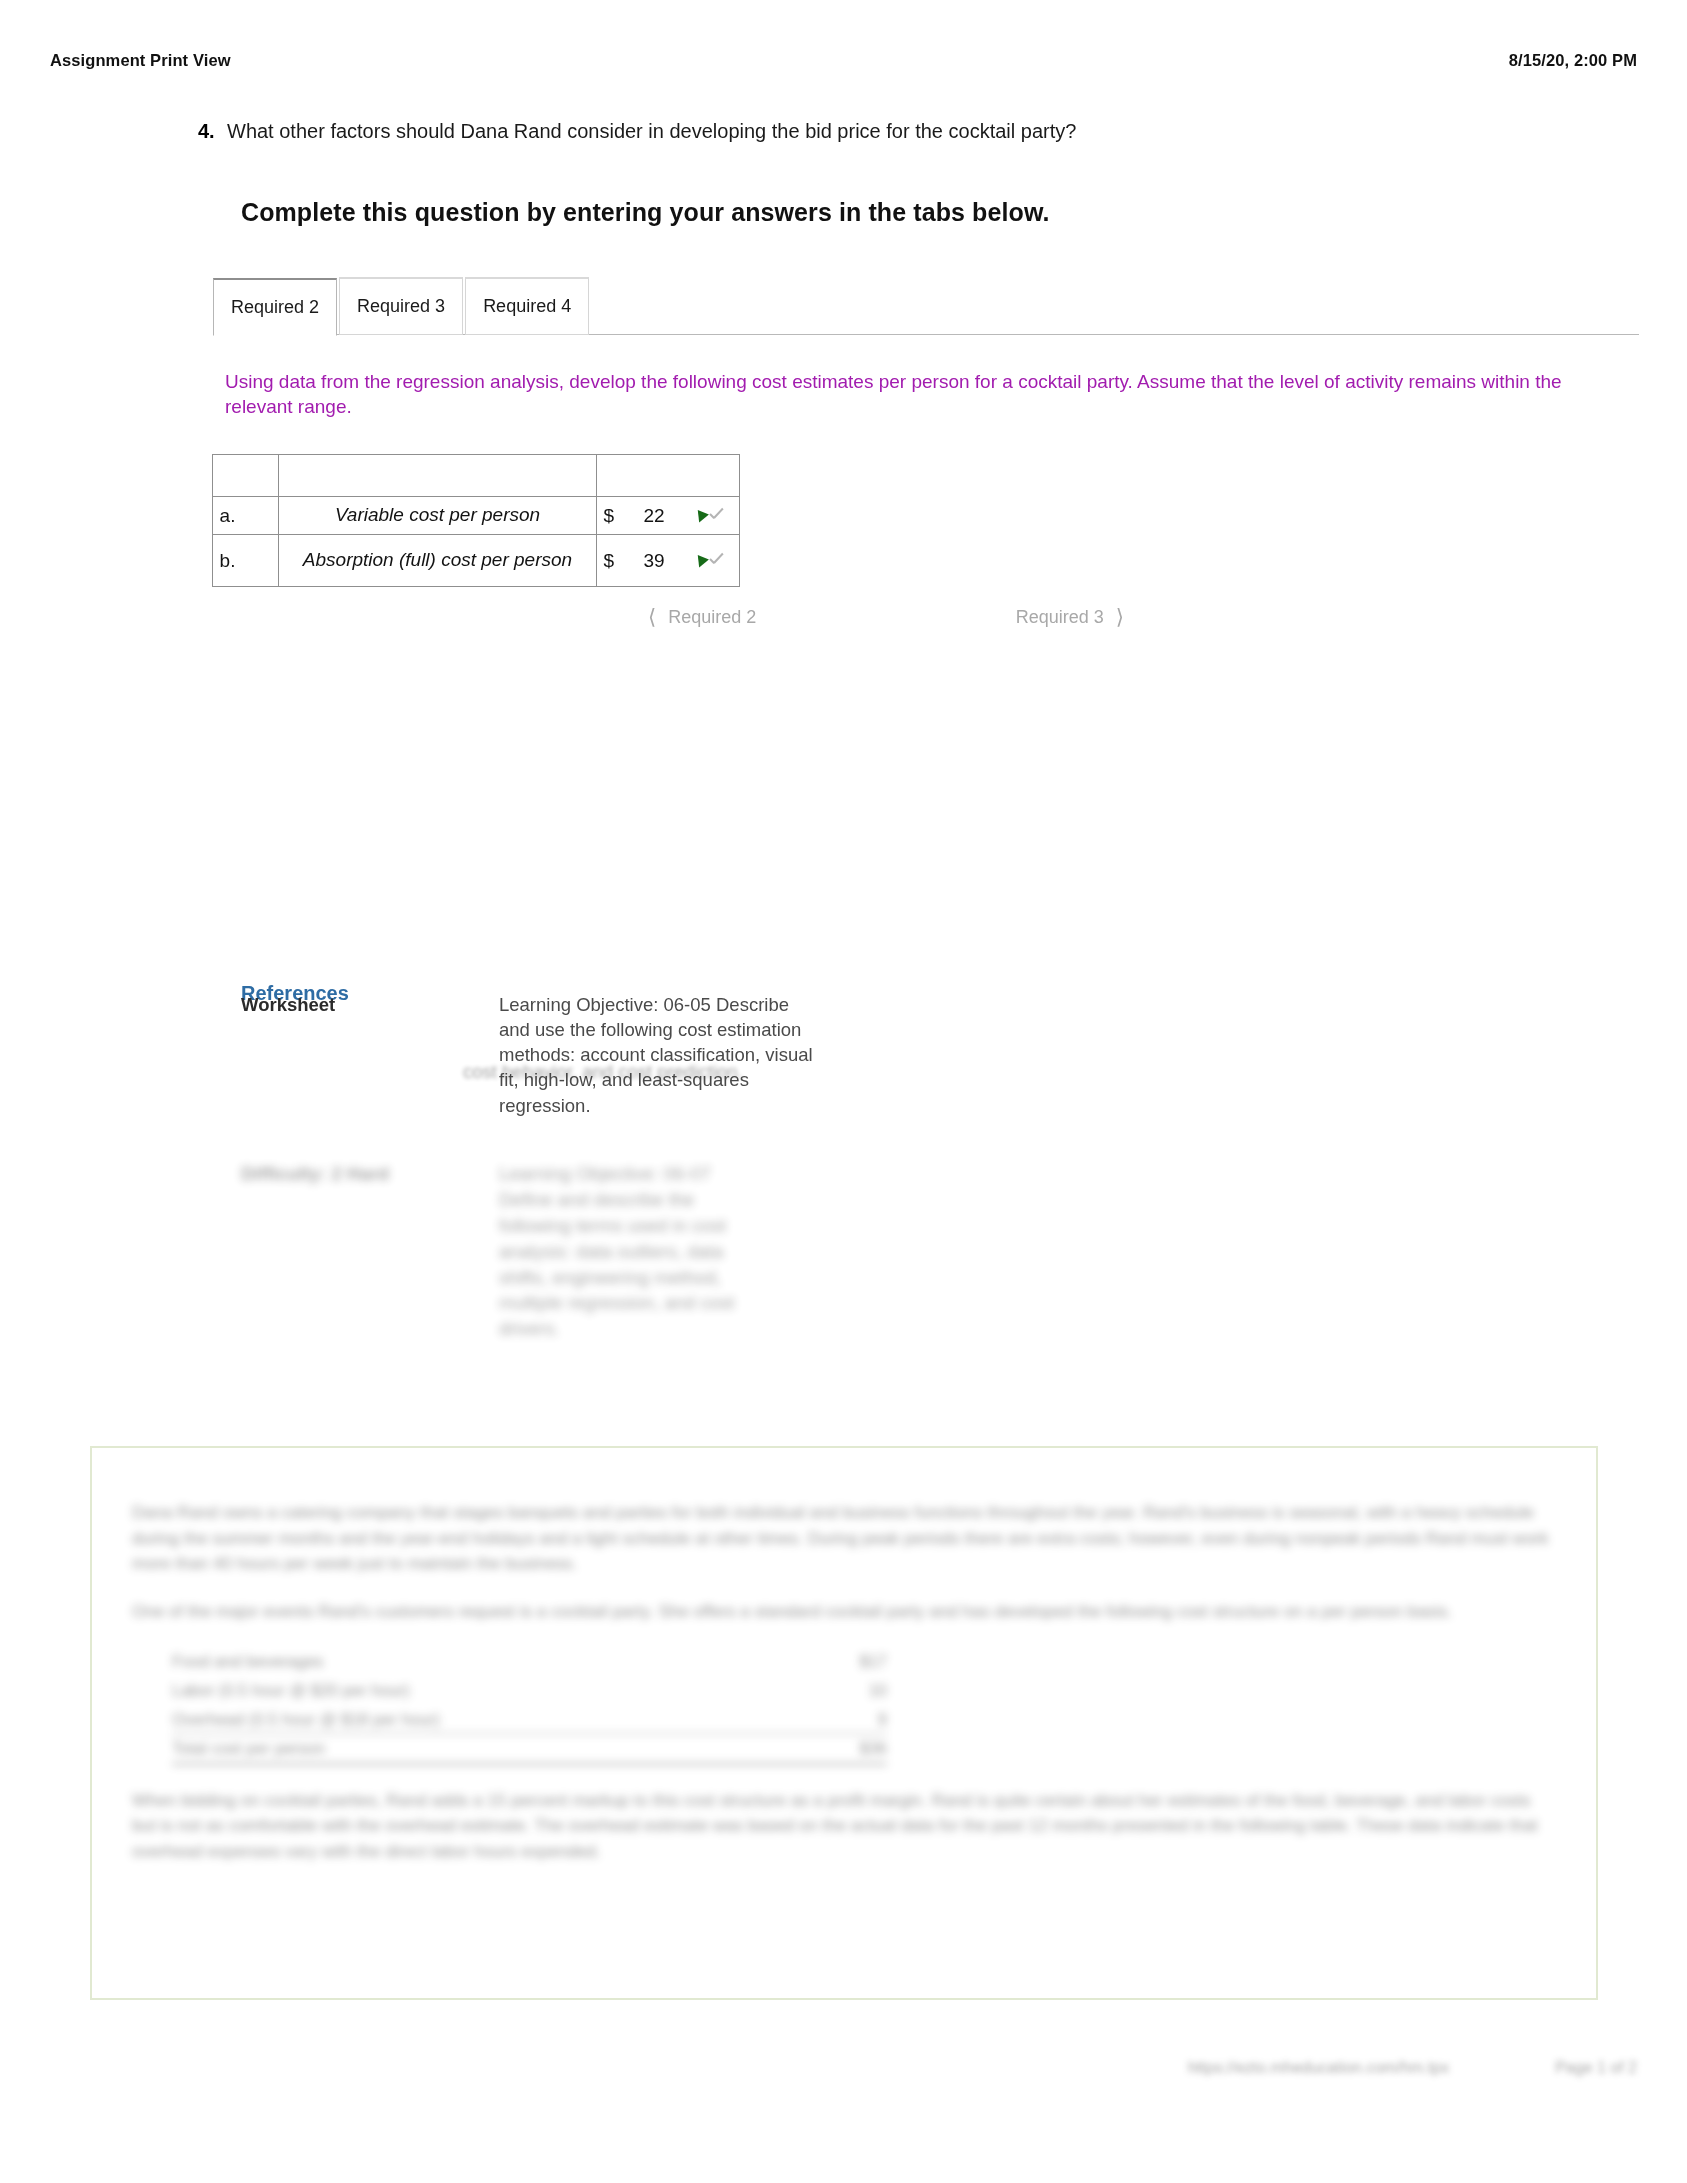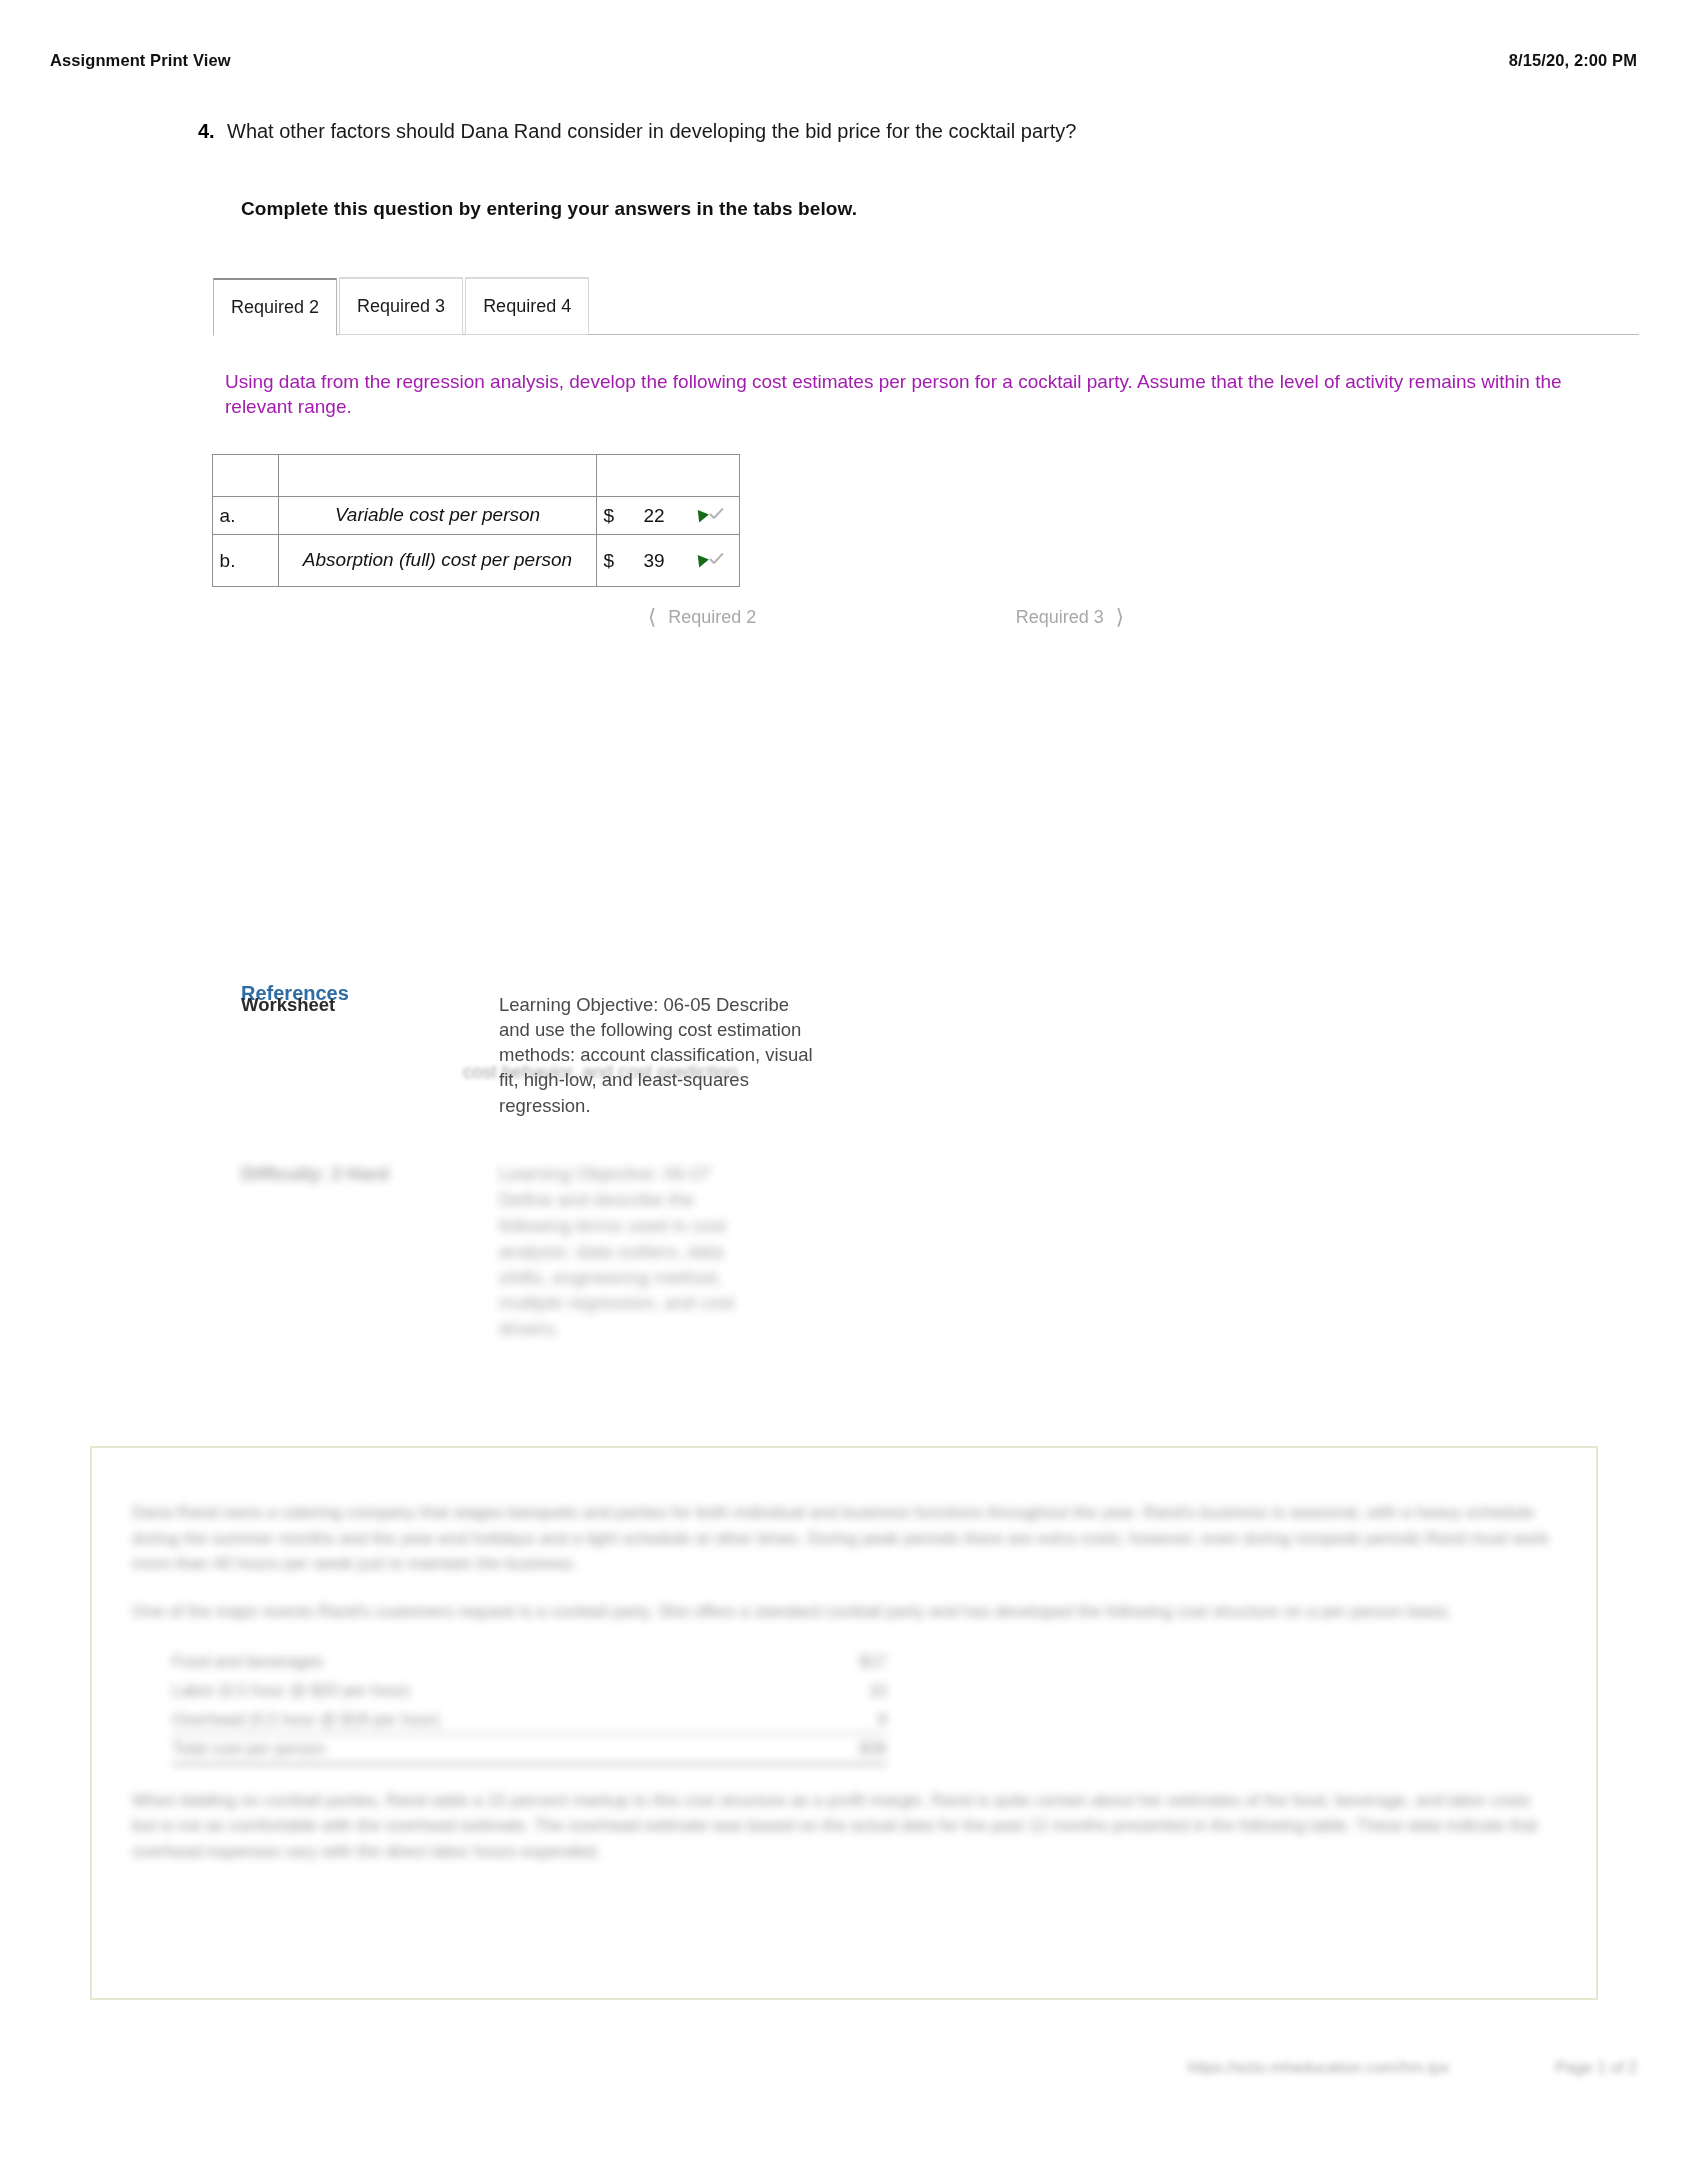--- a/index.html
+++ b/index.html
@@ -51,21 +51,21 @@
   }
   .question-text {
     font-size: 20px;
     color: #1a1a1a;
   }
 
   .complete-instruction {
     position: absolute;
     top: 198px;
     left: 241px;
-    font-size: 19px;
+    font-size: 25px;
     font-weight: bold;
     color: #111111;
     letter-spacing: 0.1px;
   }
 
   
   .tabs-wrap {
     position: absolute;
     top: 275px;
     left: 213px;

